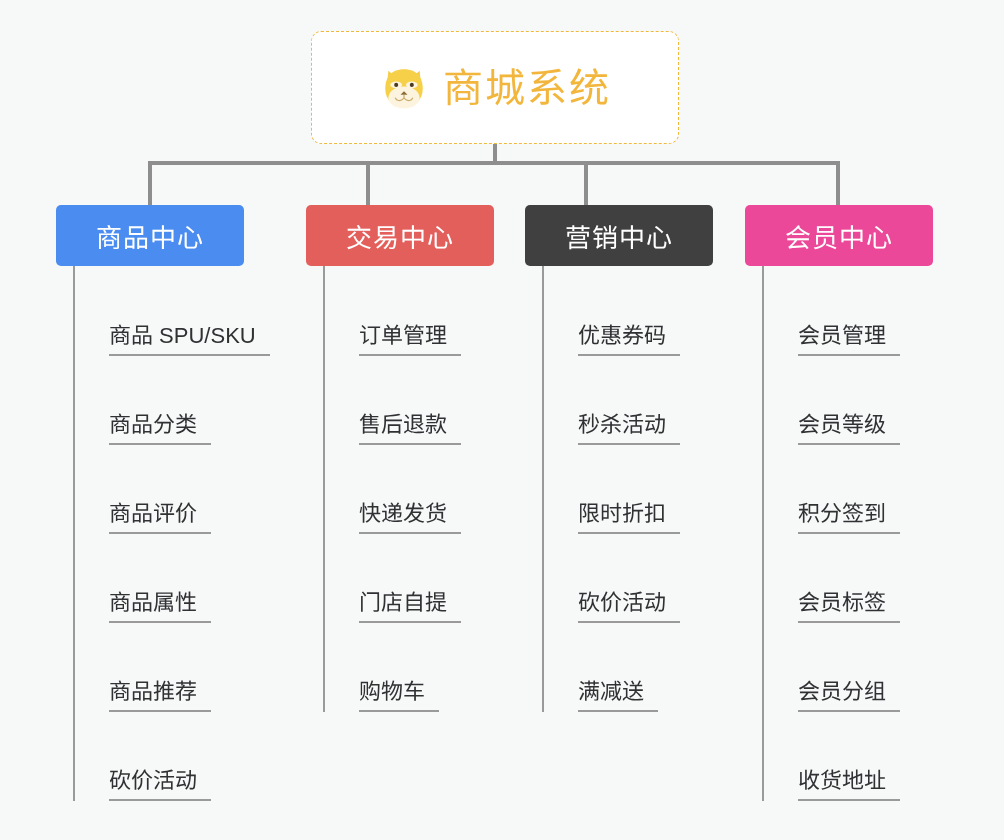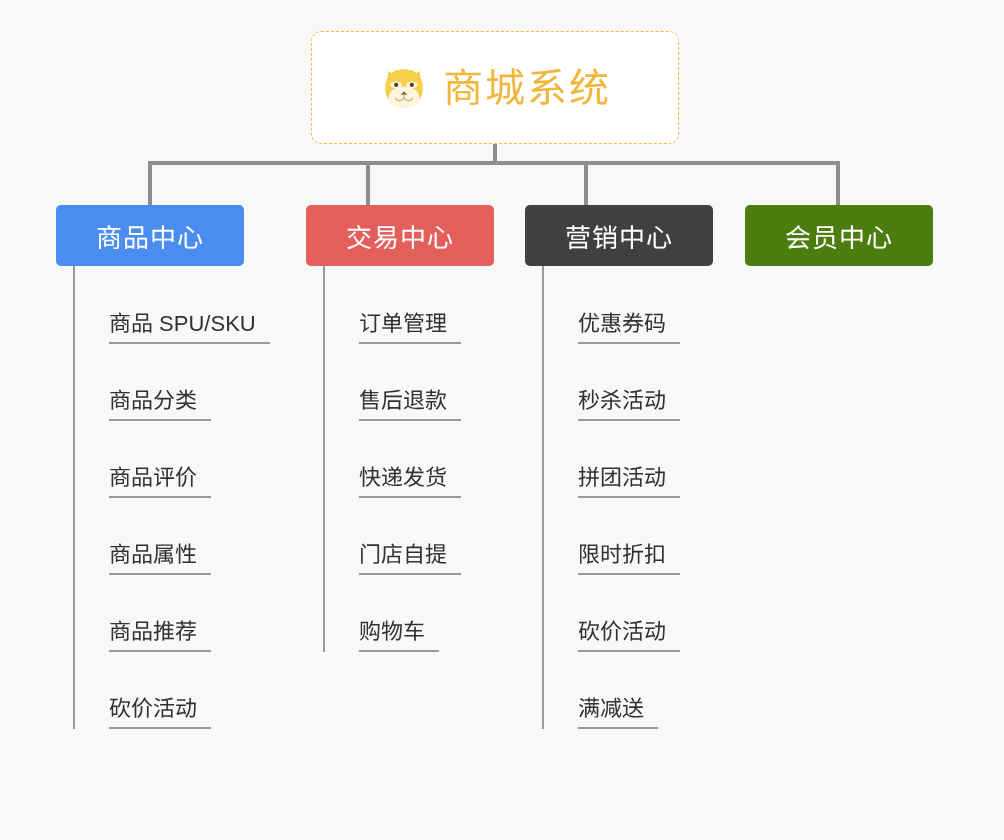--- a/index.html
+++ b/index.html
@@ -93,21 +93,21 @@
   }
 
   .branch-items {
     position: relative;
     margin-left: 17px;
     border-left: 2px solid #9a9a9a;
     padding-top: 1px;
   }
   .branch-item {
     position: relative;
-    height: 77px;
+    height: 89px;
     box-sizing: border-box;
     display: flex;
     align-items: flex-end;
   }
   .item-text {
     display: inline-block;
     margin-left: 34px;
     padding: 0 14px 6px 0;
     border-bottom: 2px solid #9a9a9a;
     font-size: 22px;
@@ -207,33 +207,50 @@
       <span>营销中心</span>
     </div>
     <div class="branch-items">
       <div class="branch-item">
           <span class="item-text">优惠券码</span>
         </div>
       <div class="branch-item">
           <span class="item-text">秒杀活动</span>
         </div>
       <div class="branch-item">
-          <span class="item-text">拼团活动</span>
-        </div>
-      <div class="branch-item">
           <span class="item-text">限时折扣</span>
         </div>
       <div class="branch-item">
           <span class="item-text">砍价活动</span>
         </div>
       <div class="branch-item">
           <span class="item-text">满减送</span>
         </div>
     </div>
   </div>
 
   <div class="branch" style="left:745px">
-    <div class="branch-header" style="background:#4d7c0f">
+    <div class="branch-header" style="background:#ec4899">
       <span>会员中心</span>
     </div>
+    <div class="branch-items">
+      <div class="branch-item">
+          <span class="item-text">会员管理</span>
+        </div>
+      <div class="branch-item">
+          <span class="item-text">会员等级</span>
+        </div>
+      <div class="branch-item">
+          <span class="item-text">积分签到</span>
+        </div>
+      <div class="branch-item">
+          <span class="item-text">会员标签</span>
+        </div>
+      <div class="branch-item">
+          <span class="item-text">会员分组</span>
+        </div>
+      <div class="branch-item">
+          <span class="item-text">收货地址</span>
+        </div>
+    </div>
   </div>
 
 </div>
 
 </body></html>

